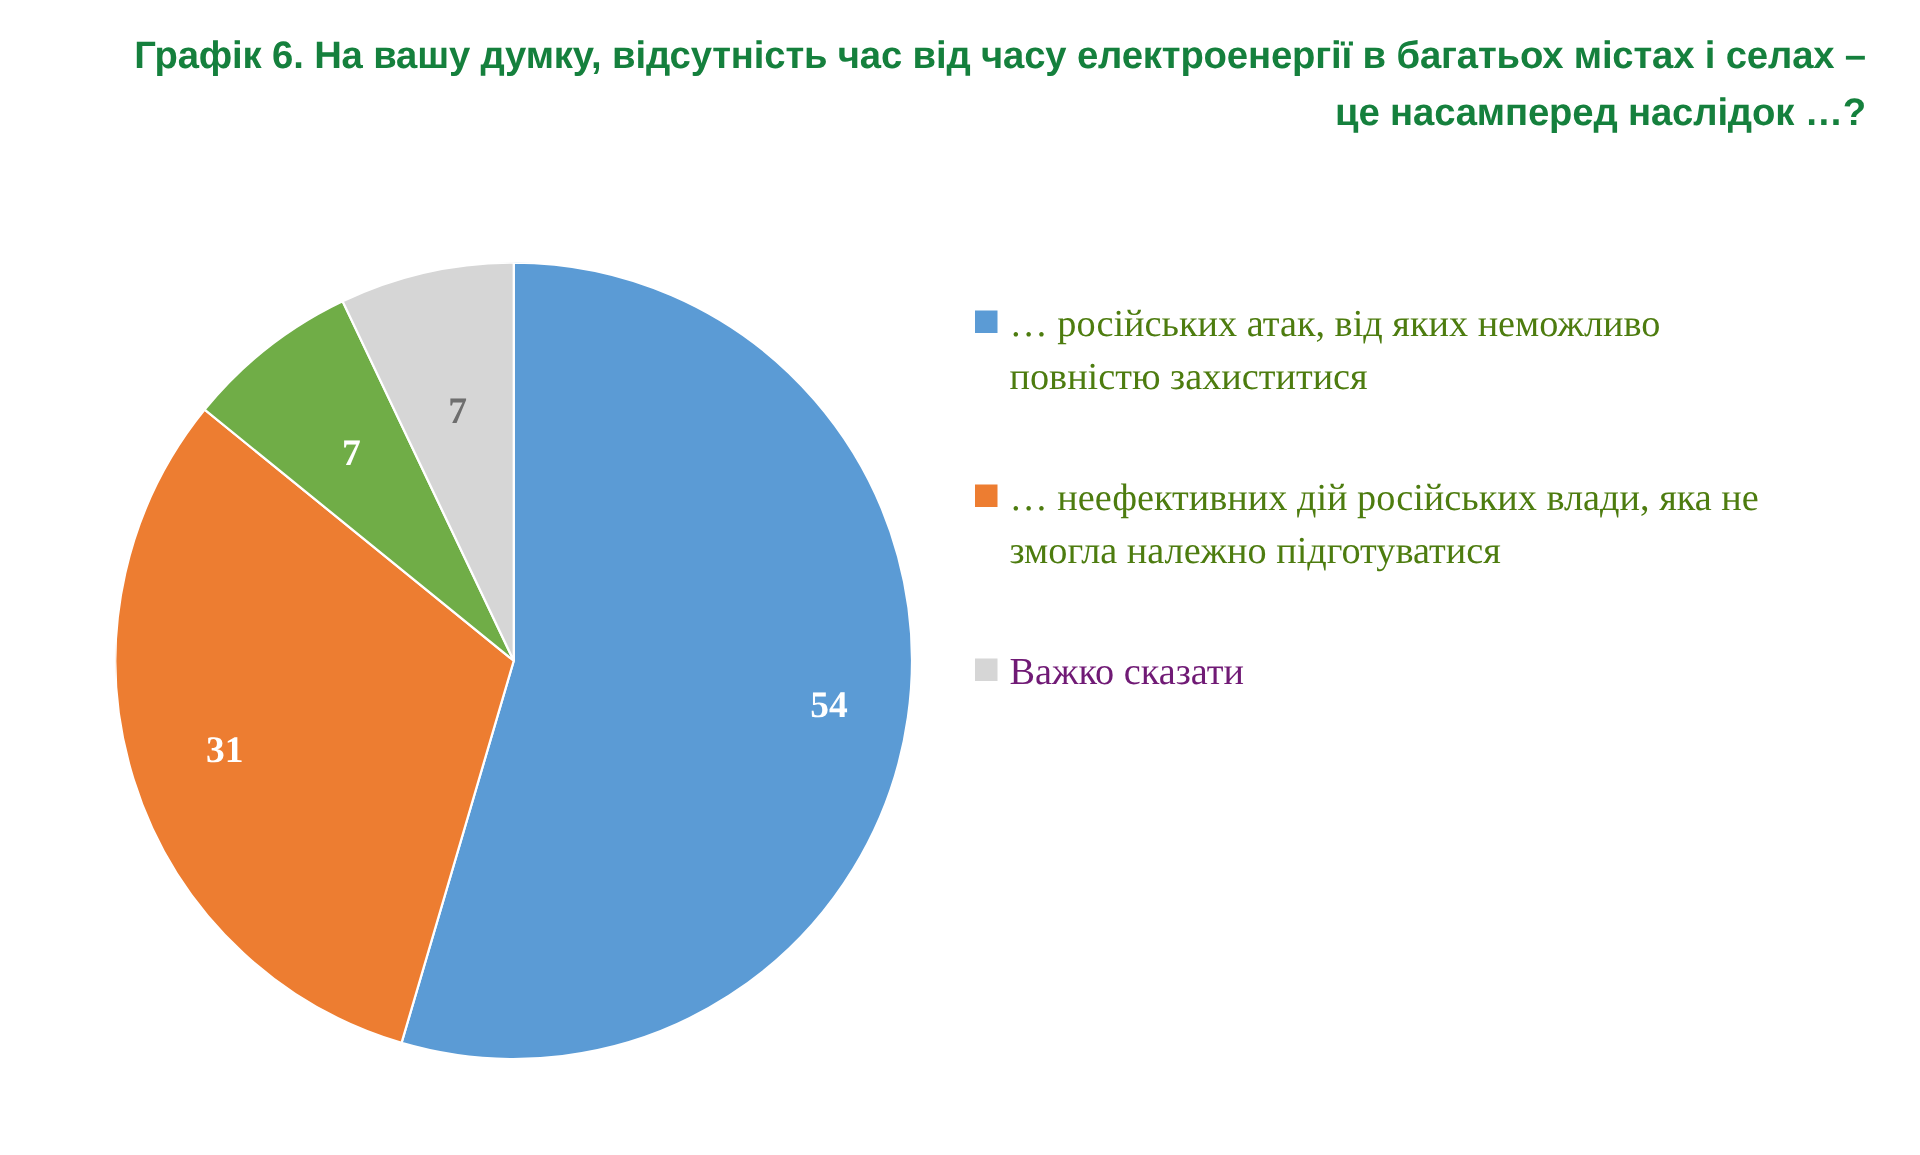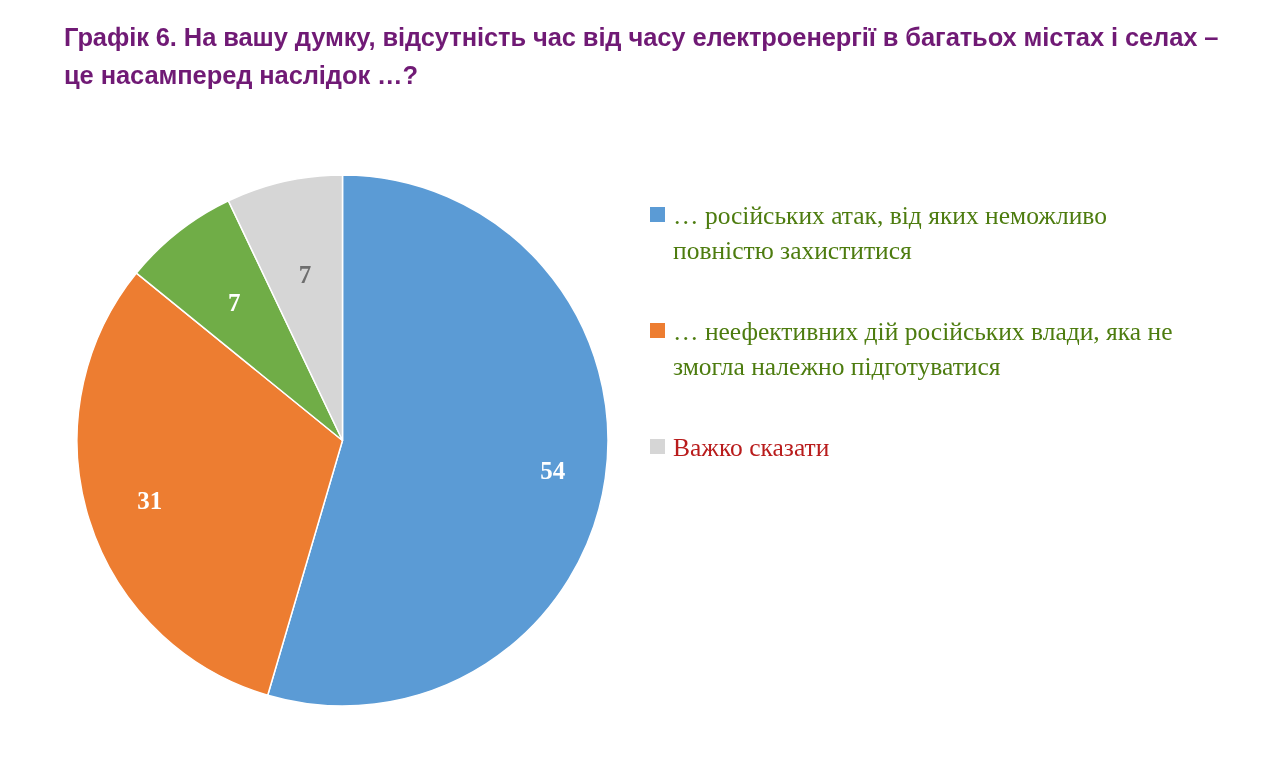--- a/index.html
+++ b/index.html
@@ -14,26 +14,26 @@
     overflow: hidden;
     font-family: "Liberation Serif", "DejaVu Serif", serif;
   }
 
   
   #chart-title {
     position: absolute;
     left: 64px;
     top: 18px;
     width: 1180px;
-    text-align: left;
+    text-align: right;
     font-family: "Liberation Sans", "DejaVu Sans", sans-serif;
     font-weight: bold;
     font-size: 25.5px;
     line-height: 38px;
-    color: #701a75;
+    color: #15803d;
     letter-spacing: -0.1px;
   }
 
   
   #pie-area {
     position: absolute;
     left: 77px;
     top: 175px;
     width: 531px;
     height: 531px;
@@ -71,21 +71,21 @@
     margin-top: 9px;
     margin-right: 8px;
   }
   .legend-text {
     font-family: "Liberation Serif", "DejaVu Serif", serif;
     font-size: 25.5px;
     line-height: 35px;
     color: #4d7c0f;
     max-width: 505px;
   }
-  .legend-item.item-gray .legend-text { color: #b91c1c; }
+  .legend-item.item-gray .legend-text { color: #701a75; }
 </style>
 </head>
 <body>
 
 <div id="chart-title">Графік 6. На вашу думку, відсутність час від часу електроенергії в багатьох містах і селах – це насамперед наслідок …?</div>
 
 <div id="pie-area">
   <svg id="pie-svg" viewBox="0 0 531 531">
     <g id="pie-slices">
         <path d="M 265.5 265.5 L 265.50 0.00 A 265.5 265.5 0 1 1 190.70 520.25 Z" fill="#5B9BD5" stroke="#ffffff" stroke-width="1.5"></path>

